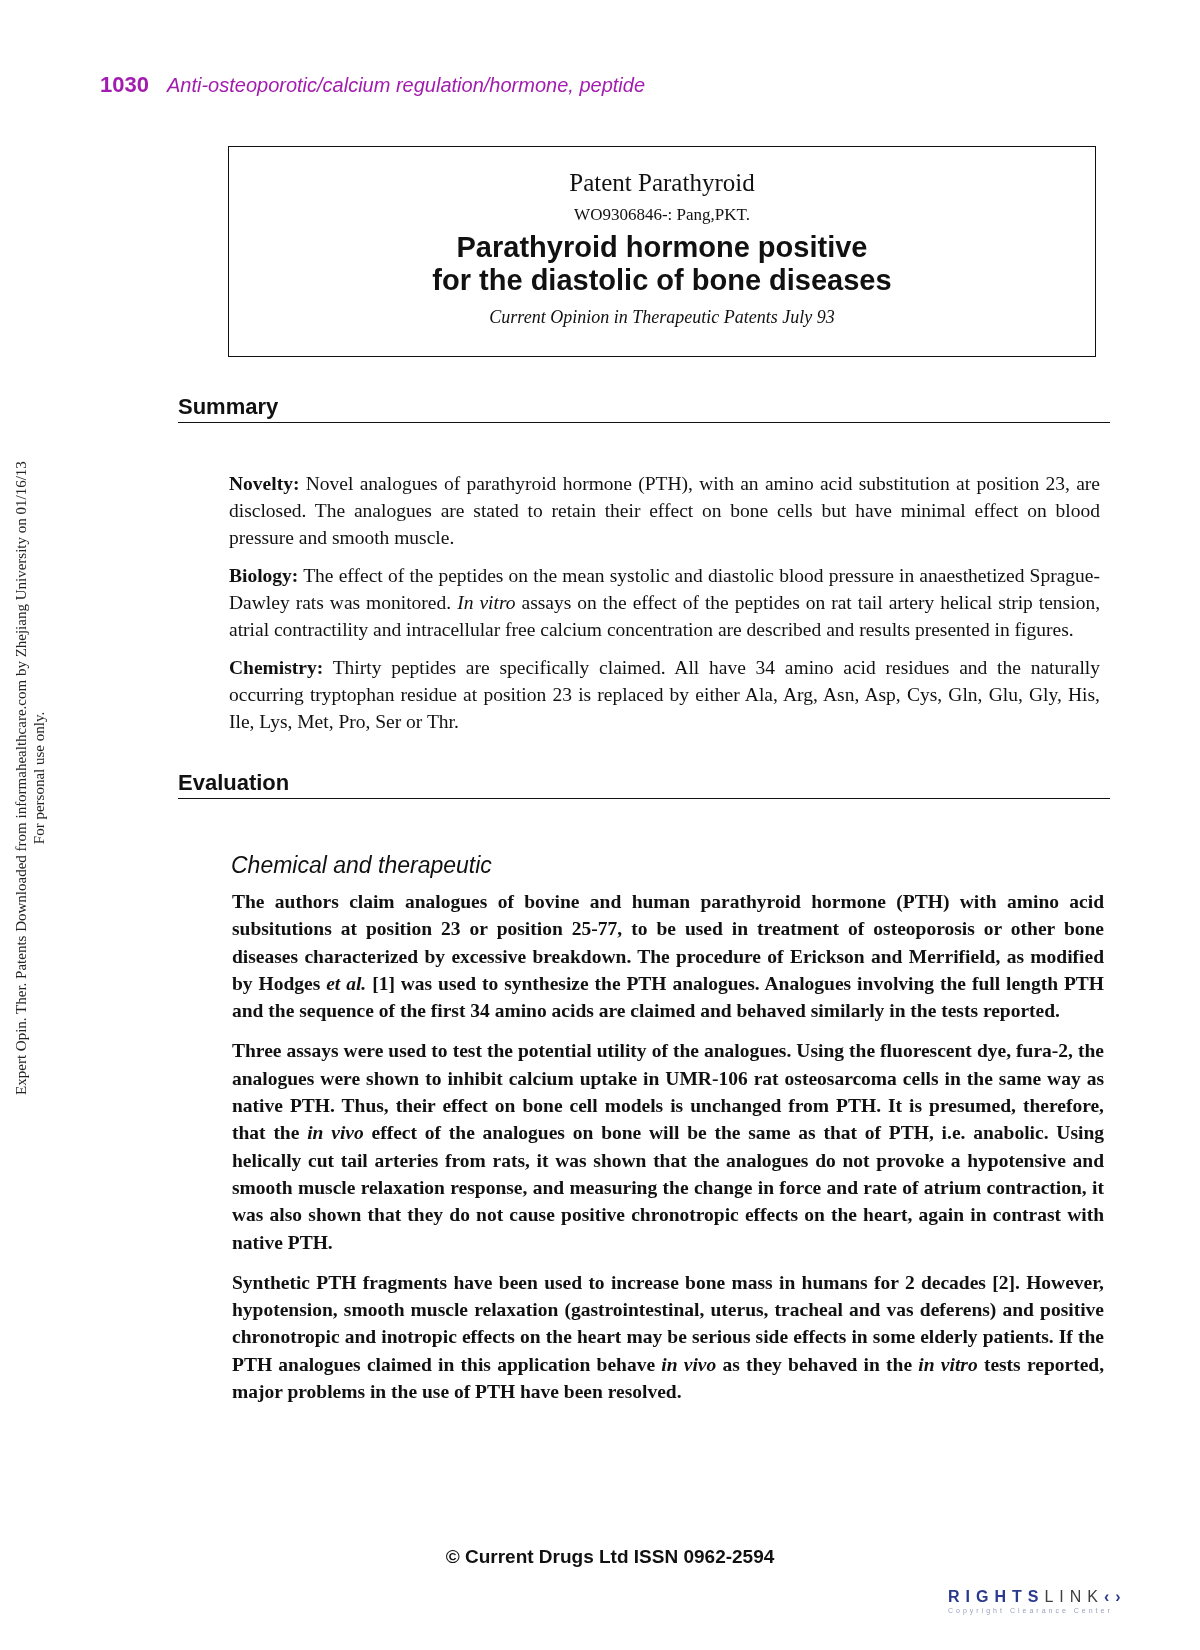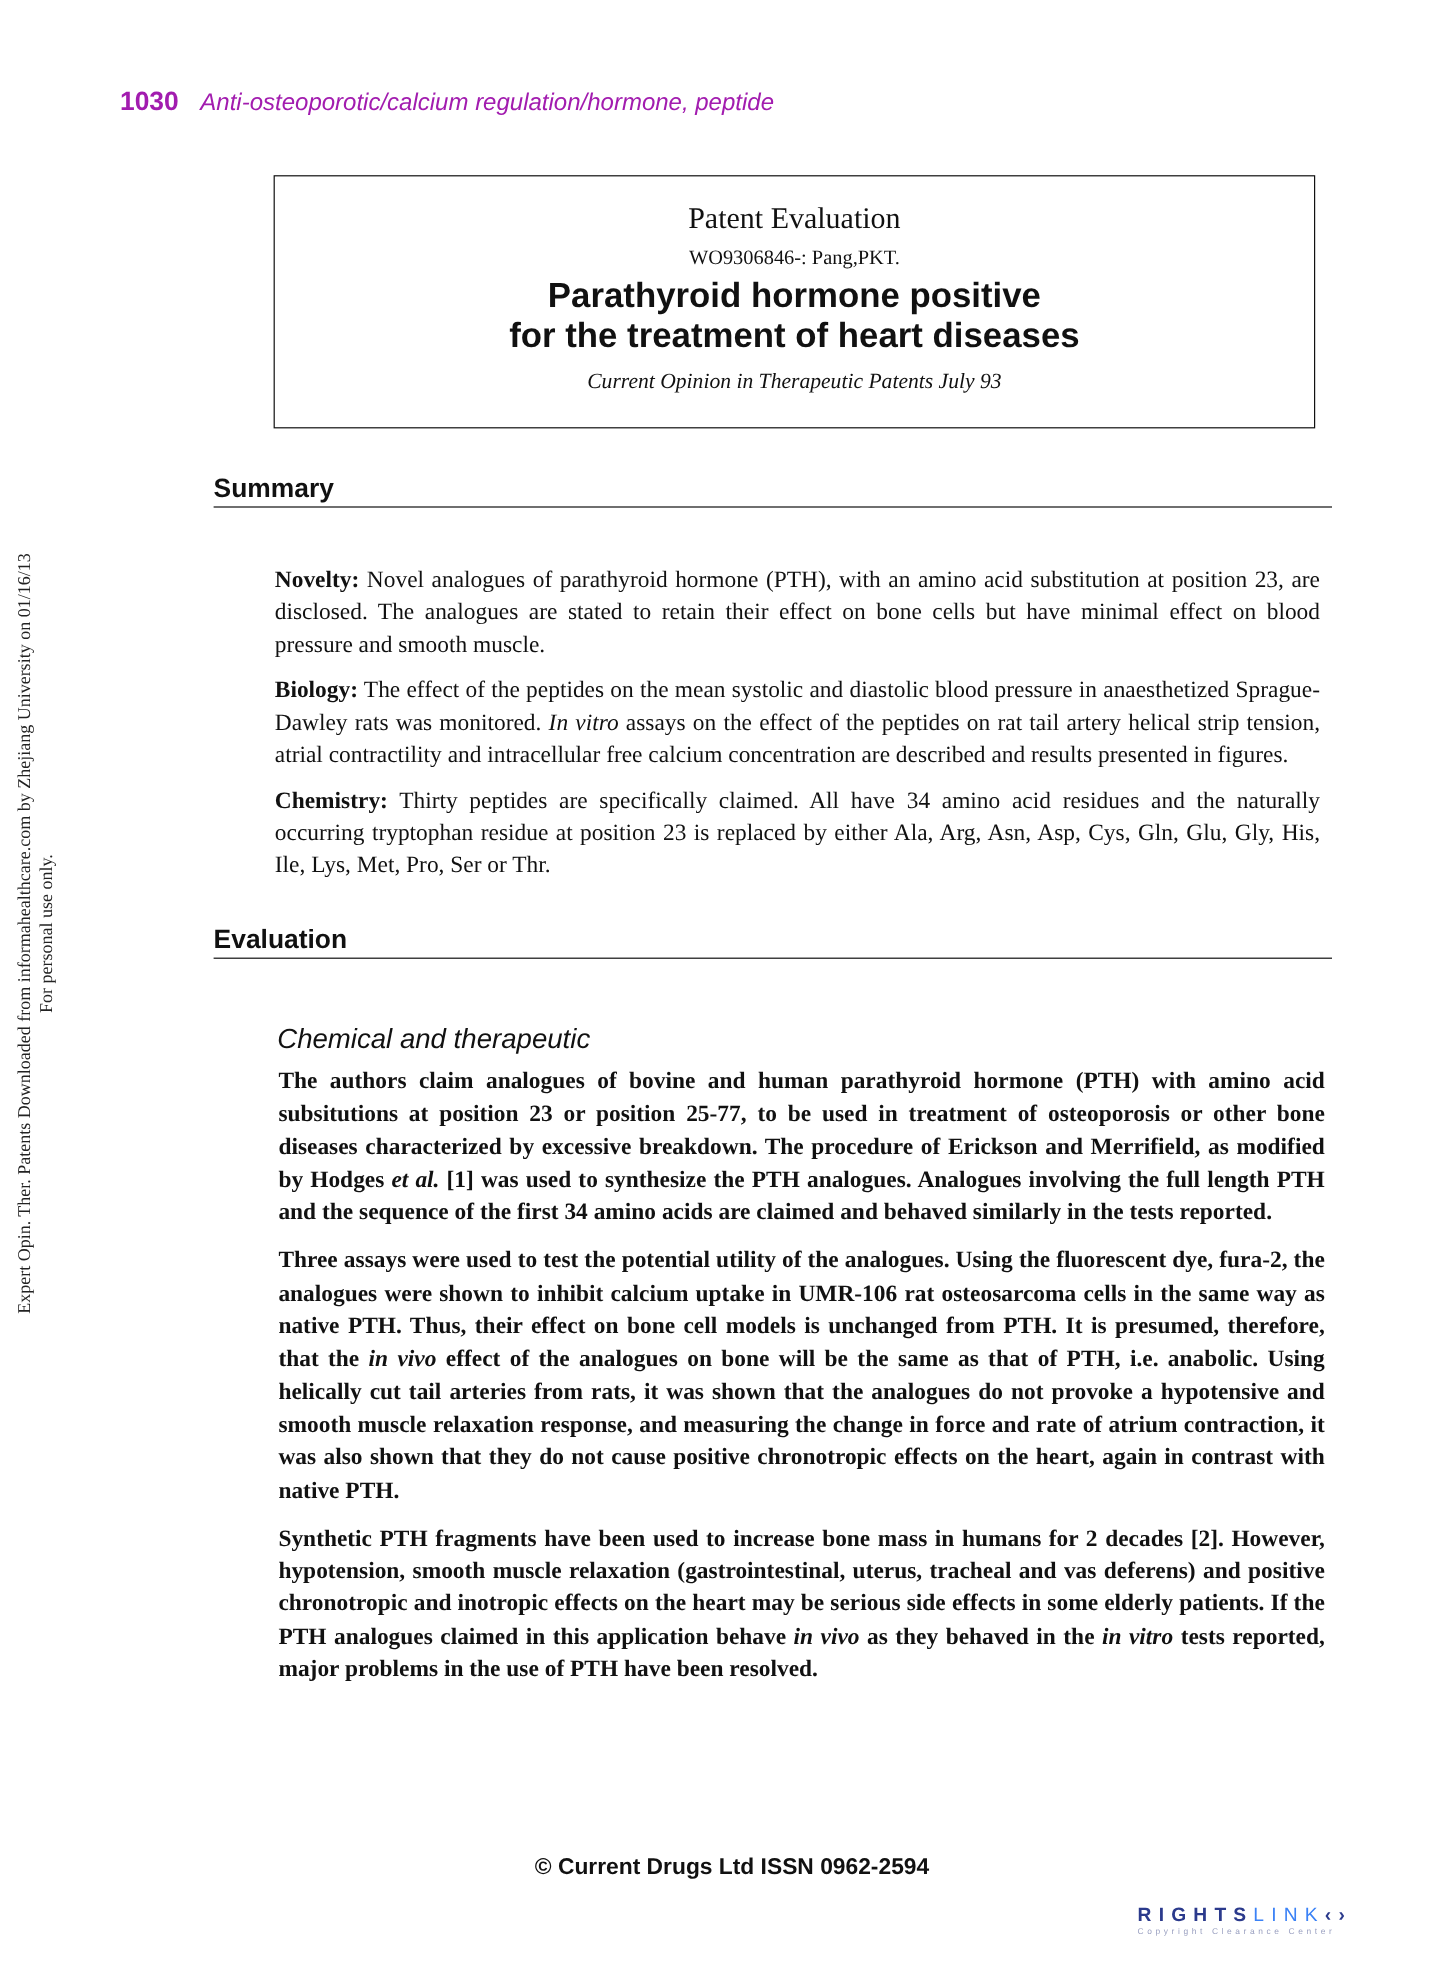--- a/index.html
+++ b/index.html
@@ -18,41 +18,41 @@
     border-bottom: 1.5px solid #111; padding-bottom: 2px; }
   .summary-block { position: absolute; left: 229px; width: 871px; font-family: "Liberation Serif", serif; font-size: 19.5px; line-height: 27px; text-align: justify; margin-top: 32px; }
   .summary-block p { margin: 0 0 11px 0; }
   .summary-block b { font-weight: bold; }
   .subhead { position: absolute; left: 231px; top: 852px; font-family: "Liberation Sans", sans-serif; font-style: italic; font-size: 23px; }
   .eval-block { position: absolute; left: 232px; top: 888px; width: 872px; font-family: "Liberation Serif", serif; font-weight: bold; font-size: 19.5px; line-height: 27.3px; text-align: justify; }
   .eval-block p { margin: 0 0 13px 0; }
   .footer { position: absolute; left: 0; width: 1200px; top: 1546px; text-align: center; font-family: "Liberation Sans", sans-serif; font-weight: bold; font-size: 19px; padding-left: 20px; box-sizing: border-box; }
   .rightslink { position: absolute; left: 948px; top: 1588px; width: 240px; height: 40px; }
   .rl-main { font-family: "Liberation Sans", sans-serif; font-weight: bold; font-size: 16px; letter-spacing: 6px; color: #2b3a8c; white-space: nowrap; }
-  .rl-main .light { color: #3b82f6; font-weight: normal; }
+  .rl-main .light { color: #404040; font-weight: normal; }
   .rl-sub { font-family: "Liberation Sans", sans-serif; font-size: 7px; letter-spacing: 3px; color: #9aa0c0; margin-top: 1px; white-space: nowrap; }
 </style>
 </head>
 <body>
 
 <div class="page-header">
   <span class="num">1030</span><span class="topic">Anti-osteoporotic/calcium regulation/hormone, peptide</span>
 </div>
 
 <div class="side-note">
   <div>Expert Opin. Ther. Patents Downloaded from informahealthcare.com by Zhejiang University on 01/16/13</div>
   <div>For personal use only.</div>
 </div>
 
 <div class="title-box">
-  <div class="tb-kicker">Patent Evaluation</div>
+  <div class="tb-kicker">Patent Parathyroid</div>
   <div class="tb-patent">WO9306846-: Pang,PKT.</div>
   <div class="tb-title">
     <div>Parathyroid hormone positive</div>
-    <div>for the treatment of heart diseases</div>
+    <div>for the diastolic of bone diseases</div>
   </div>
   <div class="tb-source">Current Opinion in Therapeutic Patents July 93</div>
 </div>
 
 <div class="section-head" style="top:394px;">Summary</div>
 
 <div class="summary-block" style="top:438px;">
   <p><b>Novelty:</b><span> Novel analogues of parathyroid hormone (PTH), with an amino acid substitution at position 23, are disclosed. The analogues are stated to retain their effect on bone cells but have minimal effect on blood pressure and smooth muscle.</span></p>
   <p><b>Biology:</b><span> The effect of the peptides on the mean systolic and diastolic blood pressure in anaesthetized Sprague-Dawley rats was monitored. </span><i>In vitro</i><span> assays on the effect of the peptides on rat tail artery helical strip tension, atrial contractility and intracellular free calcium concentration are described and results presented in figures.</span></p>
   <p><b>Chemistry:</b><span> Thirty peptides are specifically claimed. All have 34 amino acid residues and the naturally occurring tryptophan residue at position 23 is replaced by either Ala, Arg, Asn, Asp, Cys, Gln, Glu, Gly, His, Ile, Lys, Met, Pro, Ser or Thr.</span></p>

